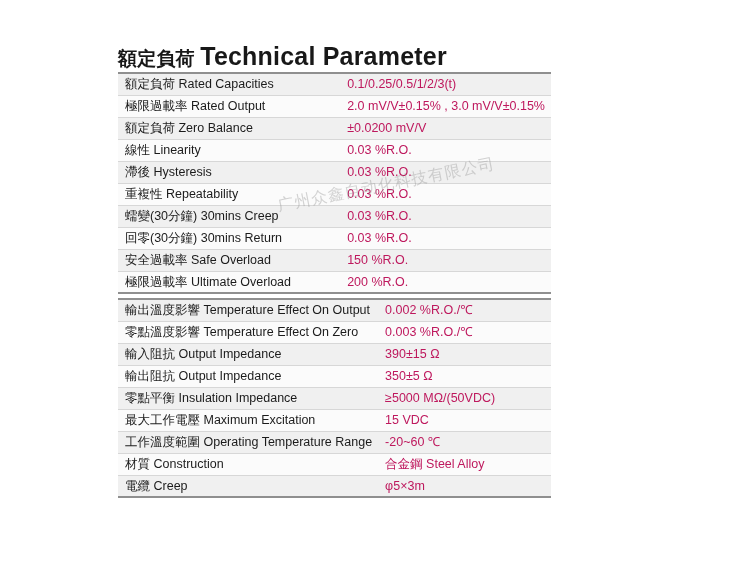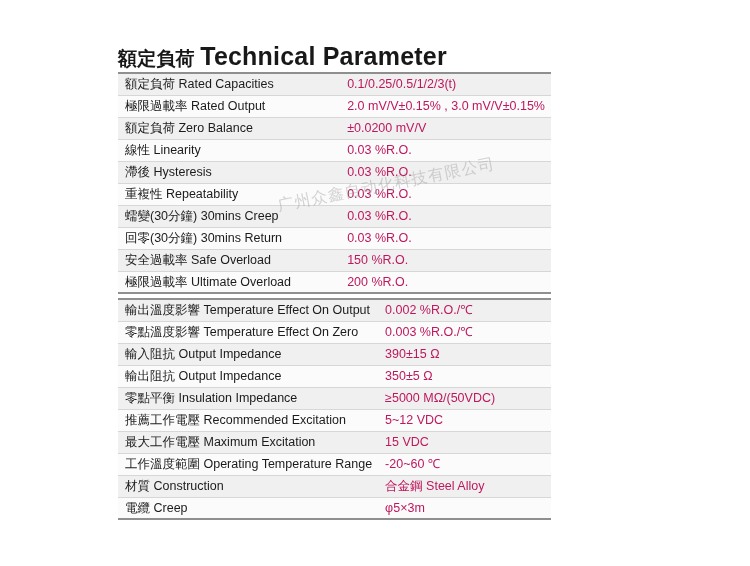--- a/index.html
+++ b/index.html
@@ -200,27 +200,20 @@
       </tr>
       <tr>
         <td class="label">
           <span class="cn">零點平衡</span>
           <span class="en">Insulation Impedance</span>
         </td>
         <td class="value">≥5000 MΩ/(50VDC)</td>
       </tr>
       <tr>
         <td class="label">
-          <span class="cn">推薦工作電壓</span>
-          <span class="en">Recommended Excitation</span>
-        </td>
-        <td class="value">5~12 VDC</td>
-      </tr>
-      <tr>
-        <td class="label">
           <span class="cn">最大工作電壓</span>
           <span class="en">Maximum Excitation</span>
         </td>
         <td class="value">15 VDC</td>
       </tr>
       <tr>
         <td class="label">
           <span class="cn">工作溫度範圍</span>
           <span class="en">Operating Temperature Range</span>
         </td>

